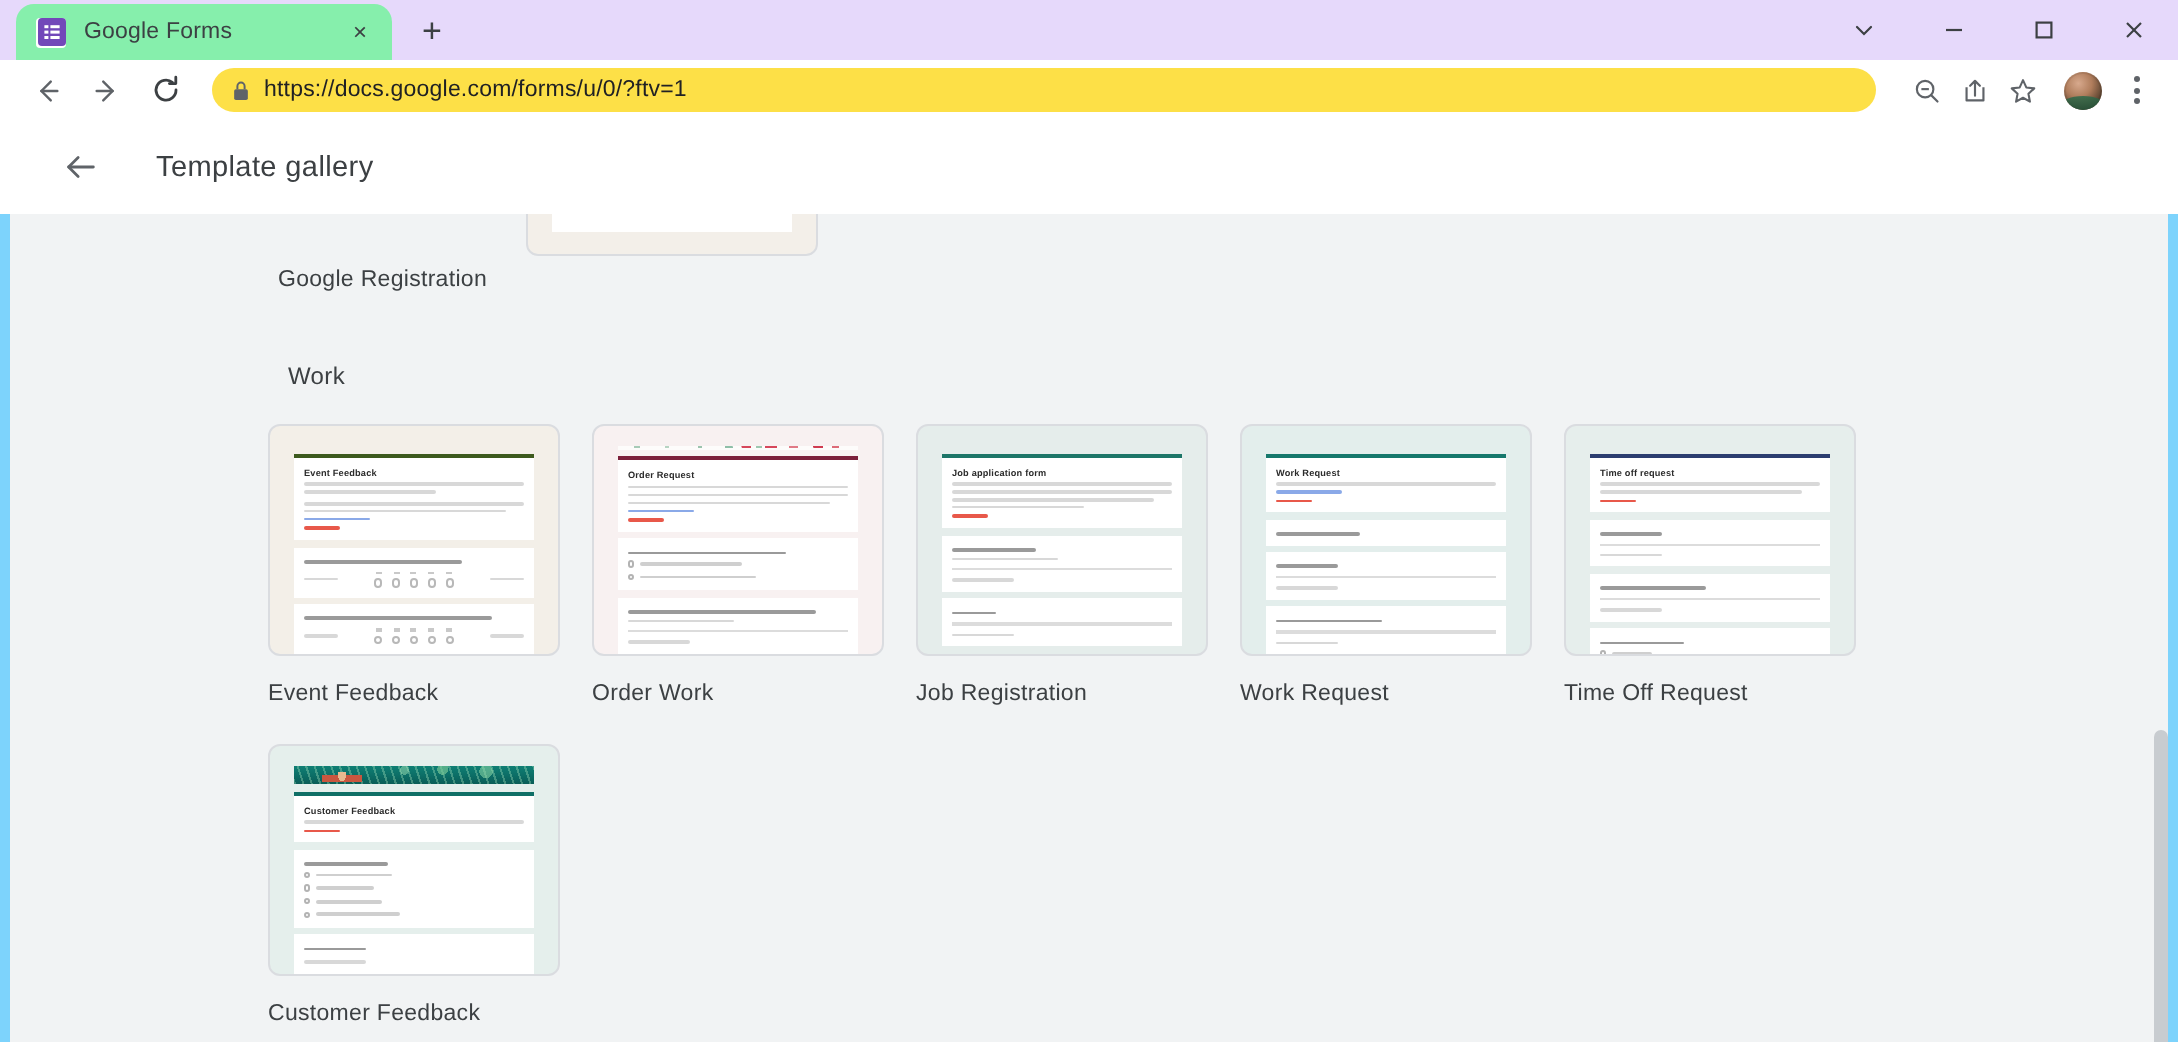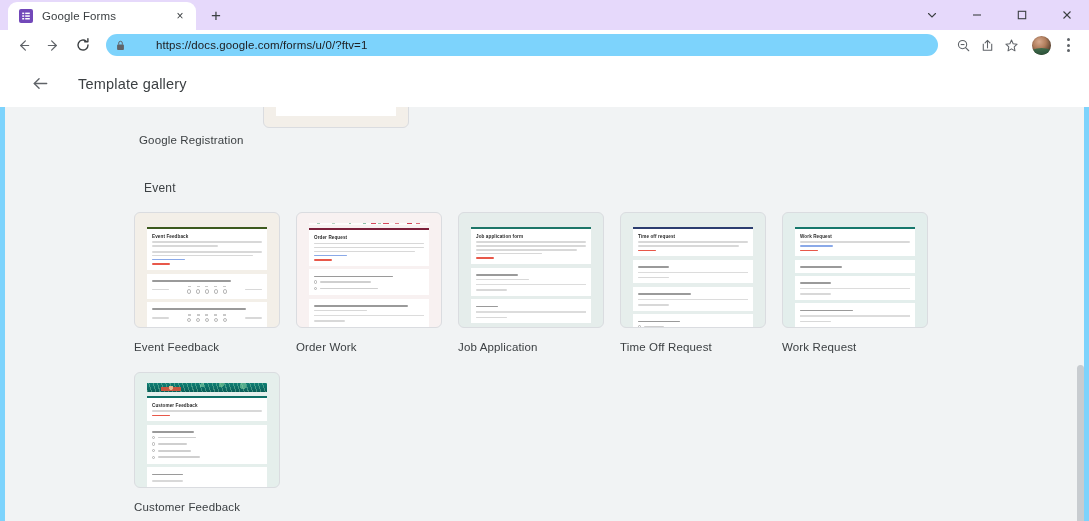--- a/index.html
+++ b/index.html
@@ -13,21 +13,21 @@
   
   .browser { width: 1089px; height: 521px; position: relative; background:#fff; }
 
   .tabstrip {
     height: 30px; background: #e6d9fb;
     display: flex; align-items: flex-end; position: relative;
   }
   .tab-left-pad { width: 8px; height: 30px; }
   .tab {
     width: 188px; height: 28px;
-    background: #ffffff;
+    background: #86efac;
     border-radius: 9px 9px 0 0;
     display: flex; align-items: center;
     padding: 0 8px 0 10px;
     position: relative;
   }
   .tab-favicon {
     width: 15px; height: 15px; flex: 0 0 15px;
     border-radius: 2px;
     background: #ffffff;
     display: flex; align-items: center; justify-content: center;
@@ -64,24 +64,23 @@
     display: flex; align-items: center; padding: 0 8px;
     position: relative;
   }
   .navbtn {
     width: 26px; height: 26px; margin: 0 2px;
     display: flex; align-items: center; justify-content: center;
     color: #5f6368; cursor: pointer; border-radius: 50%;
   }
   .omnibox {
     flex: 1; height: 22px; margin: 0 6px 0 8px;
-    background: #7dd3fc; border-radius: 11px;
+    background: #fde047; border-radius: 11px;
     display: flex; align-items: center; padding: 0 10px;
     min-width: 0;
-    gap: 24px;
   }
   .lock { margin-right: 7px; display:flex; align-items:center; }
   .url {
     font-size: 11.5px; color: #202124; white-space: nowrap;
     overflow: hidden; text-overflow: ellipsis; letter-spacing: .1px;
   }
   .omni-actions { display: flex; align-items: center; gap: 2px; margin-left: 8px; }
   .omni-icon {
     width: 22px; height: 22px; display: flex; align-items: center;
     justify-content: center; color: #5f6368; cursor: pointer;
@@ -458,21 +457,21 @@
     <div class="content">
       <div class="inner">
 
         <div class="partial-row">
           <div class="partial-card">
             <div class="mini-white"></div>
           </div>
         </div>
         <div class="card-label label-event-registration">Google Registration</div>
 
-        <div class="section-title">Event</div>
+        <div class="section-title">Work</div>
 
         <div class="grid-row row-1">
 
           <div class="tpl">
             <div class="tpl-card bg-cream">
               <div class="thumb">
                 <div class="banner bn-picnic"></div>
                 <div class="block head" style="--accent:#3d5a1e">
                   <div class="t-title">Event Feedback</div>
                   <div class="ln w100"></div>
@@ -610,21 +609,50 @@
                 <div class="block">
                   <div class="ln dark w20"></div>
                   <div class="fieldline"></div>
                   <div class="ln w28" style="margin-top:4px"></div>
                 </div>
                 <div class="block">
                   
                 </div>
               </div>
             </div>
-            <div class="card-label tpl-name">Job Application</div>
+            <div class="card-label tpl-name">Job Registration</div>
+          </div>
+
+          <div class="tpl">
+            <div class="tpl-card bg-mint3">
+              <div class="thumb">
+                <div class="banner bn-map"></div>
+                <div class="block head" style="--accent:#16786c">
+                  <div class="t-title">Work Request</div>
+                  <div class="ln w100"></div>
+                    <div class="ln link"></div>
+                  <div class="ln req"></div>
+                </div>
+                <div class="block">
+                  <div class="ln dark w38"></div>
+                </div>
+                <div class="block">
+                  <div class="ln dark w28"></div>
+                  <div class="fieldline"></div>
+                  <div class="ln w28" style="margin-top:4px"></div>
+                </div>
+                <div class="block">
+                  <div class="ln dark w48"></div>
+                  <div class="fieldline"></div>
+                  <div class="ln w28" style="margin-top:4px"></div>
+                </div>
+
+              </div>
+            </div>
+            <div class="card-label tpl-name">Work Request</div>
           </div>
 
           <div class="tpl">
             <div class="tpl-card bg-mint2">
               <div class="thumb">
                 <div class="banner bn-paint"></div>
                 <div class="block head" style="--accent:#2c3e70">
                   <div class="t-title">Time off request</div>
                   <div class="ln w100"></div>
                     <div class="ln w92"></div>
@@ -647,49 +675,20 @@
                         <i></i>
                         <span style="width:18%"></span>
                       </div>
                     </div>
                 </div>
               </div>
             </div>
             <div class="card-label tpl-name">Time Off Request</div>
           </div>
 
-          <div class="tpl">
-            <div class="tpl-card bg-mint3">
-              <div class="thumb">
-                <div class="banner bn-map"></div>
-                <div class="block head" style="--accent:#16786c">
-                  <div class="t-title">Work Request</div>
-                  <div class="ln w100"></div>
-                    <div class="ln link"></div>
-                  <div class="ln req"></div>
-                </div>
-                <div class="block">
-                  <div class="ln dark w38"></div>
-                </div>
-                <div class="block">
-                  <div class="ln dark w28"></div>
-                  <div class="fieldline"></div>
-                  <div class="ln w28" style="margin-top:4px"></div>
-                </div>
-                <div class="block">
-                  <div class="ln dark w48"></div>
-                  <div class="fieldline"></div>
-                  <div class="ln w28" style="margin-top:4px"></div>
-                </div>
-
-              </div>
-            </div>
-            <div class="card-label tpl-name">Work Request</div>
-          </div>
-
         </div>
 
         <div class="grid-row row-2">
           <div class="tpl">
             <div class="tpl-card bg-mint4">
               <div class="thumb">
                 <div class="banner bn-tropic"></div>
                 <div class="block head" style="--accent:#0f6f66">
                   <div class="t-title">Customer Feedback</div>
                   <div class="ln w100"></div>

